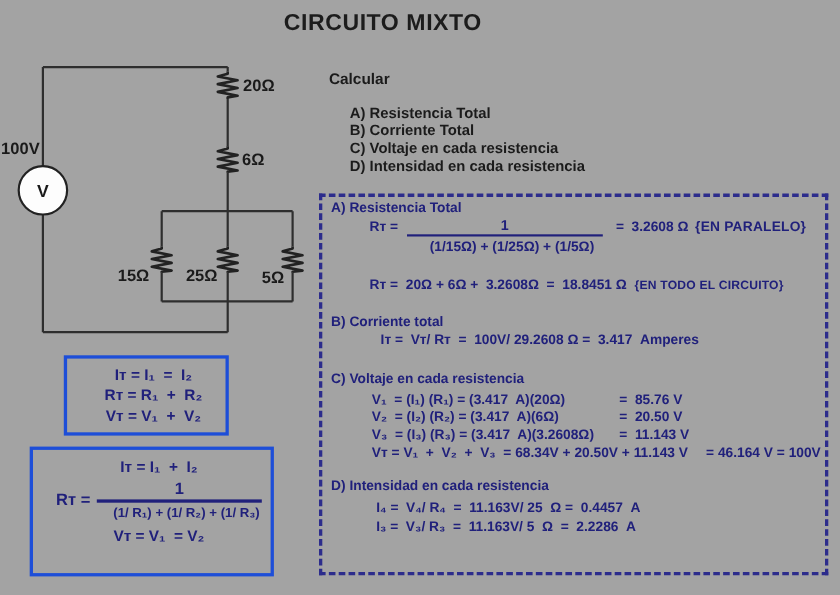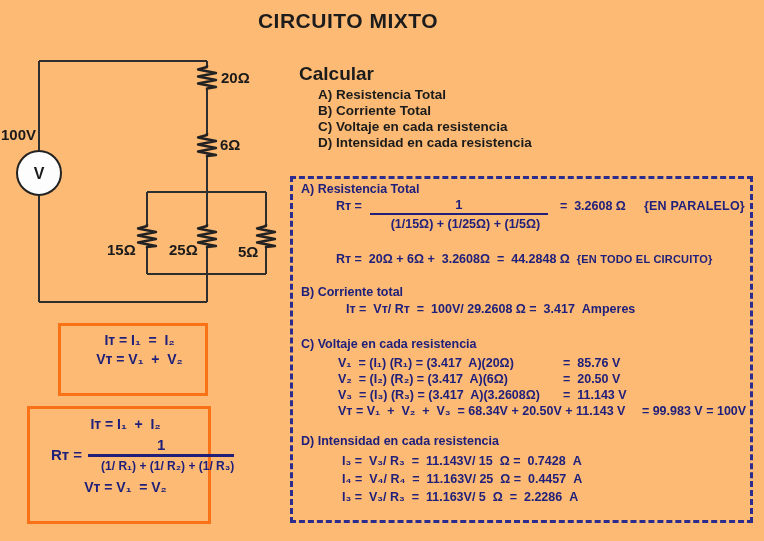--- a/index.html
+++ b/index.html
@@ -1,34 +1,34 @@
 <!DOCTYPE html>
 <html><head>
 <meta charset="utf-8">
 <style>
   html,body{margin:0;padding:0;background:#ffffff;}
   .page{
-    position:relative;width:764px;height:541px;background:#fdba74;overflow:hidden;
+    position:relative;width:764px;height:541px;background:#a3a3a3;overflow:hidden;
     font-family:"Liberation Sans","DejaVu Sans",sans-serif;color:#1b1b1b;
   }
   .pre{white-space:pre;padding-left:13px;}
   
   .title{
     position:absolute;left:0;top:9px;width:696px;text-align:center;
     font-size:21px;font-weight:bold;letter-spacing:.5px;color:#1c1c1c;
   }
   
   .circuit{position:absolute;left:0;top:40px;}
   .wire{stroke:#2e2e2e;stroke-width:2;fill:none;}
   .res{stroke:#222;stroke-width:2.4;fill:none;stroke-linejoin:round;}
   .clabel{font-size:15px;font-weight:bold;fill:#1a1a1a;}
   .vlabel{font-size:16px;font-weight:bold;fill:#1a1a1a;text-anchor:middle;}
   
   .problem{position:absolute;left:299px;top:63px;color:#1b1b1b;}
-  .problem-h{font-size:19px;font-weight:bold;margin-bottom:2px;}
+  .problem-h{font-size:14px;font-weight:bold;margin-bottom:16px;}
   .problem-item{font-size:13.5px;font-weight:bold;line-height:16px;margin-left:19px;}
   
   .panel{
     position:absolute;left:290px;top:176px;width:463px;height:347px;
     border:3px dashed #2c2c8c;box-sizing:border-box;color:#20207b;font-weight:bold;
   }
   .panel *{color:#20207b;}
   .sec-h{position:absolute;font-size:12.5px;}
   .sec-line{position:absolute;font-size:12.5px;}
   .note{font-size:11px;letter-spacing:.2px;}
@@ -37,26 +37,26 @@
   .frac{display:flex;flex-direction:column;align-items:center;width:178px;}
   .frac .num{font-size:13px;line-height:14px;}
   .frac .bar{width:100%;height:2px;background:#20207b;margin:1px 0 2px 0;}
   .frac .den{font-size:12.5px;line-height:14px;text-align:right;}
   .fracrow .res-txt{font-size:12.5px;line-height:16px;padding-left:12px;}
   .crow{line-height:16px;font-size:12.5px;}
   .crow .expr{display:inline-block;width:212px;}
   .drow{line-height:18px;font-size:12.5px;}
   
   .fbox{
-    position:absolute;border:3px solid #f97316;box-sizing:border-box;
+    position:absolute;border:3px solid #1d4ed8;box-sizing:border-box;
     color:#20207b;font-weight:bold;text-align:center;
   }
   .fbox1{left:58px;top:323px;width:150px;height:73px;padding-top:5px;}
   .fbox1 .fl{font-size:14px;line-height:19px;}
-  .fbox2{left:27px;top:406px;width:184px;height:118px;}
+  .fbox2{left:27px;top:406px;width:222px;height:118px;}
   .fbox2 .fl1{font-size:14px;margin-top:7px;}
   .fbox2 .fr{display:flex;align-items:center;margin-top:5px;padding:0 8px;}
   .fbox2 .pref2{font-size:15px;padding-right:6px;}
   .frac2{display:flex;flex-direction:column;align-items:center;flex:1;}
   .frac2 .num{font-size:15px;line-height:16px;}
   .frac2 .bar{width:100%;height:2.5px;background:#20207b;margin:1px 0 2px 0;}
   .frac2 .den{font-size:12px;line-height:14px;}
   .fbox2 .fl3{font-size:14px;margin-top:6px;}
 </style>
 </head>
@@ -103,47 +103,47 @@
 
     <div class="sec-h" style="left:8px;top:3px;">A) Resistencia Total</div>
     <div class="fracrow" style="left:30px;top:19px;">
       <span class="pref pre">Rᴛ =</span>
       <span class="frac">
         <span class="num">1</span>
         <span class="bar"></span>
         <span class="den pre">(1/15Ω) + (1/25Ω) + (1/5Ω)</span>
       </span>
       <span class="res-txt pre">=  3.2608 Ω</span>
-      <span class="res-txt note" style="padding-left:18px;">{EN PARALELO}</span>
+      <span class="res-txt note" style="padding-left:6px;">{EN PARALELO}</span>
     </div>
     <div class="sec-line" style="left:30px;top:73px;">
-      <span class="pre">Rᴛ =  20Ω + 6Ω +  3.2608Ω  =  44.2848 Ω  </span><span class="note">{EN TODO EL CIRCUITO}</span>
+      <span class="pre">Rᴛ =  20Ω + 6Ω +  3.2608Ω  =  18.8451 Ω  </span><span class="note">{EN TODO EL CIRCUITO}</span>
     </div>
 
     <div class="sec-h" style="left:8px;top:106px;">B) Corriente total</div>
     <div class="sec-line pre" style="left:40px;top:123px;text-align:center;">Iᴛ =  Vᴛ/ Rᴛ  =  100V/ 29.2608 Ω =  3.417  Amperes</div>
 
     <div class="sec-h" style="left:8px;top:158px;">C) Voltaje en cada resistencia</div>
     <div class="sec-line" style="left:32px;top:176px;">
       <div class="crow"><span class="expr pre">V₁  = (I₁) (R₁) = (3.417  A)(20Ω)</span><span class="pre">=  85.76 V</span></div>
       <div class="crow"><span class="expr pre">V₂  = (I₂) (R₂) = (3.417  A)(6Ω)</span><span class="pre">=  20.50 V</span></div>
       <div class="crow"><span class="expr pre">V₃  = (I₃) (R₃) = (3.417  A)(3.2608Ω)</span><span class="pre">=  11.143 V</span></div>
-      <div class="crow"><span class="pre">Vᴛ = V₁  +  V₂  +  V₃  = 68.34V + 20.50V + 11.143 V </span><span class="pre">= 99.983 V = 100V</span></div>
+      <div class="crow"><span class="pre">Vᴛ = V₁  +  V₂  +  V₃  = 68.34V + 20.50V + 11.143 V </span><span class="pre">= 46.164 V = 100V</span></div>
     </div>
 
     <div class="sec-h" style="left:8px;top:255px;">D) Intensidad en cada resistencia</div>
     <div class="sec-line" style="left:36px;top:273px;">
-      <div class="drow pre">I₃ =  V₃/ R₃  =  11.143V/ 15  Ω =  0.7428  A</div>
       <div class="drow pre">I₄ =  V₄/ R₄  =  11.163V/ 25  Ω =  0.4457  A</div>
       <div class="drow pre">I₃ =  V₃/ R₃  =  11.163V/ 5  Ω  =  2.2286  A</div>
     </div>
   </div>
 
   <div class="fbox fbox1">
     <div class="fl pre">Iᴛ = I₁  =  I₂</div>
+    <div class="fl pre">Rᴛ = R₁  +  R₂</div>
     <div class="fl pre">Vᴛ = V₁  +  V₂</div>
   </div>
 
   <div class="fbox fbox2">
     <div class="fl1 pre">Iᴛ = I₁  +  I₂</div>
     <div class="fr">
       <span class="pref2 pre">Rᴛ =</span>
       <span class="frac2">
         <span class="num">1</span>
         <span class="bar"></span>

